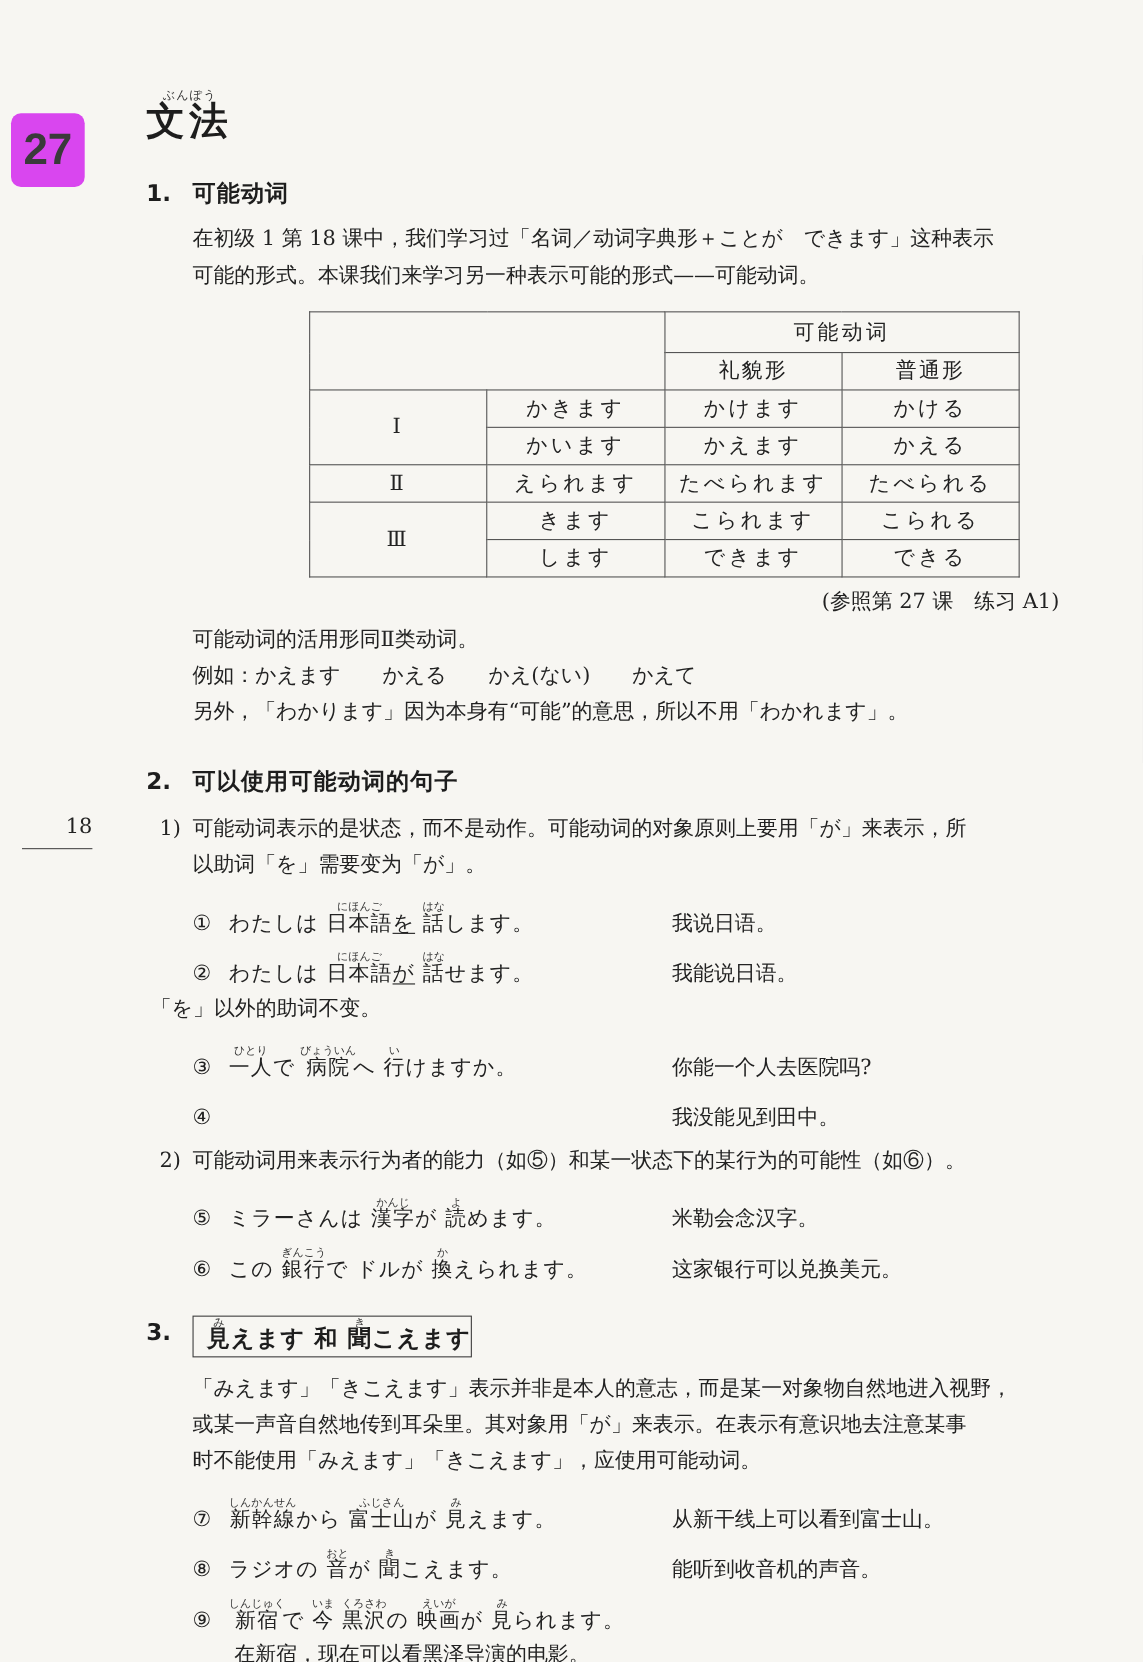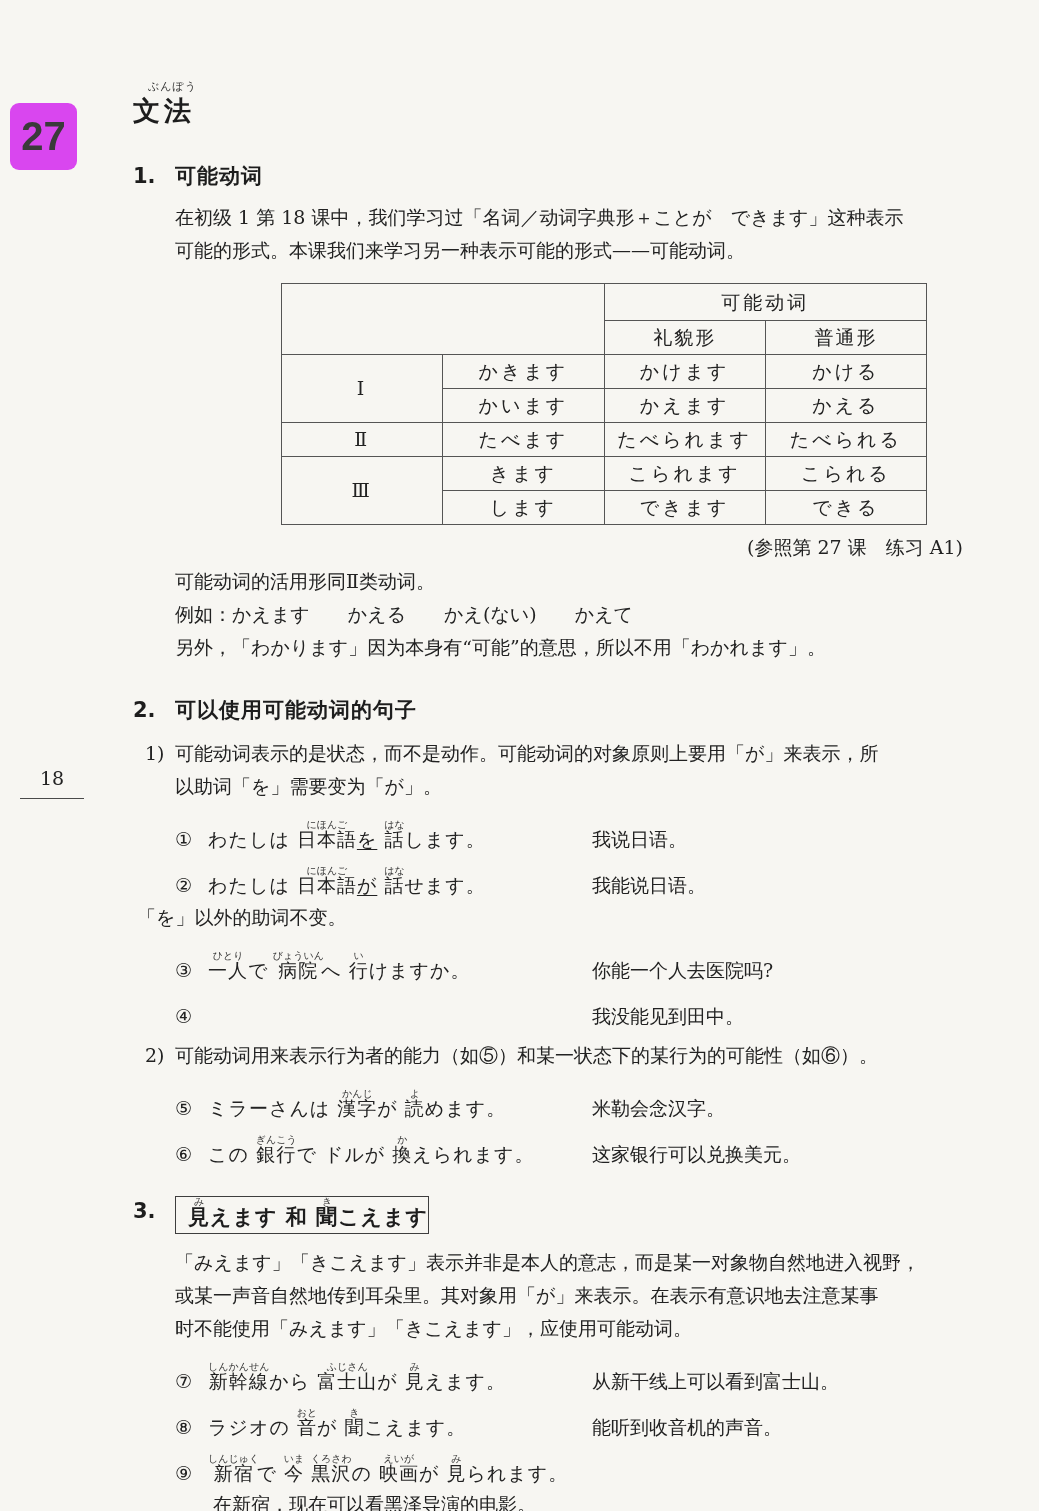--- a/index.html
+++ b/index.html
@@ -12,32 +12,32 @@
   
   .lesson-badge{
     position:absolute;left:10px;top:103px;width:67px;height:67px;
     background:#d946ef;border-radius:9px;
     display:flex;align-items:center;justify-content:center;
     font-family:"Liberation Sans","DejaVu Sans",sans-serif;
     font-weight:bold;font-size:40px;color:#3a3a3a;
   }
   
   .page-number{
-    position:absolute;left:20px;top:735px;width:64px;text-align:center;
-    font-size:19px;border-bottom:1.5px solid #4a4a4a;padding-bottom:3px;margin-top:27px;
+    position:absolute;left:20px;top:735px;width:64px;text-align:right;
+    font-size:19px;border-bottom:1.5px solid #4a4a4a;padding-bottom:3px;
   }
   .content{position:absolute;left:133px;top:0;width:832px;}
   
   .main-heading{padding-top:80px;}
   .main-heading .furigana{
     font-size:11px;line-height:14px;letter-spacing:1px;width:64px;text-align:right;
     font-family:"DejaVu Sans","Liberation Sans",sans-serif;color:#333;
   }
   .main-heading .title{
-    font-size:27px;line-height:34px;font-weight:bold;letter-spacing:4px;
+    font-size:35px;line-height:34px;font-weight:bold;letter-spacing:4px;
     font-family:"DejaVu Sans","Liberation Sans",sans-serif;margin:0;color:#1d1d1d;
   }
   
   .sec-head{display:flex;font-family:"DejaVu Sans","Liberation Sans",sans-serif;
     font-weight:bold;font-size:21px;line-height:30px;color:#1d1d1d;}
   .sec-head .sec-num{width:42px;flex:none;}
   .sec-head .sec-title{letter-spacing:1px;}
   .indent{margin-left:42px;}
   .body-lines .line{white-space:nowrap;}
   
@@ -61,21 +61,21 @@
   
   .examples{margin-left:42px;margin-top:6px;}
   .ex-row-wrap{margin-bottom:1px;}
   .ex-row{position:relative;display:flex;align-items:flex-end;height:45px;}
   .ex-num{flex:none;margin-right:16px;
     font-family:"DejaVu Sans","Liberation Sans",sans-serif;font-size:19px;line-height:30px;}
   .ex-jp{letter-spacing:1px;line-height:30px;white-space:nowrap;}
   .ex-jp .u{text-decoration:underline;text-underline-offset:3px;}
   ruby{ruby-align:center;}
   rt{font-size:10px;letter-spacing:0;color:#333;transform:translateY(2px);}
-  .ex-cn{position:absolute;left:417px;bottom:0;line-height:30px;white-space:nowrap;}
+  .ex-cn{position:absolute;left:436px;bottom:0;line-height:30px;white-space:nowrap;}
   .ex-cn-below{margin-left:38px;line-height:33px;}
   
   .boxed-title{
     display:inline-block;border:1.5px solid #3e3e3e;padding:0 0 3px 12px;
     font-family:"DejaVu Sans","Liberation Sans",sans-serif;font-weight:bold;
     font-size:21px;line-height:26px;letter-spacing:1px;color:#1d1d1d;
   }
   .boxed-title rt{font-weight:normal;}
 </style>
 </head>
@@ -122,21 +122,21 @@
             <td class="dr">かけます</td>
             <td class="dr">かける</td>
           </tr>
           <tr>
             <td class="dr">かいます</td>
             <td class="dr">かえます</td>
             <td class="dr">かえる</td>
           </tr>
           <tr>
             <td class="dr">Ⅱ</td>
-            <td class="dr">たべます</td>
+            <td class="dr">えられます</td>
             <td class="dr">たべられます</td>
             <td class="dr">たべられる</td>
           </tr>
           <tr>
             <td class="dr" rowspan="2">Ⅲ</td>
             <td class="dr">きます</td>
             <td class="dr">こられます</td>
             <td class="dr">こられる</td>
           </tr>
           <tr>

